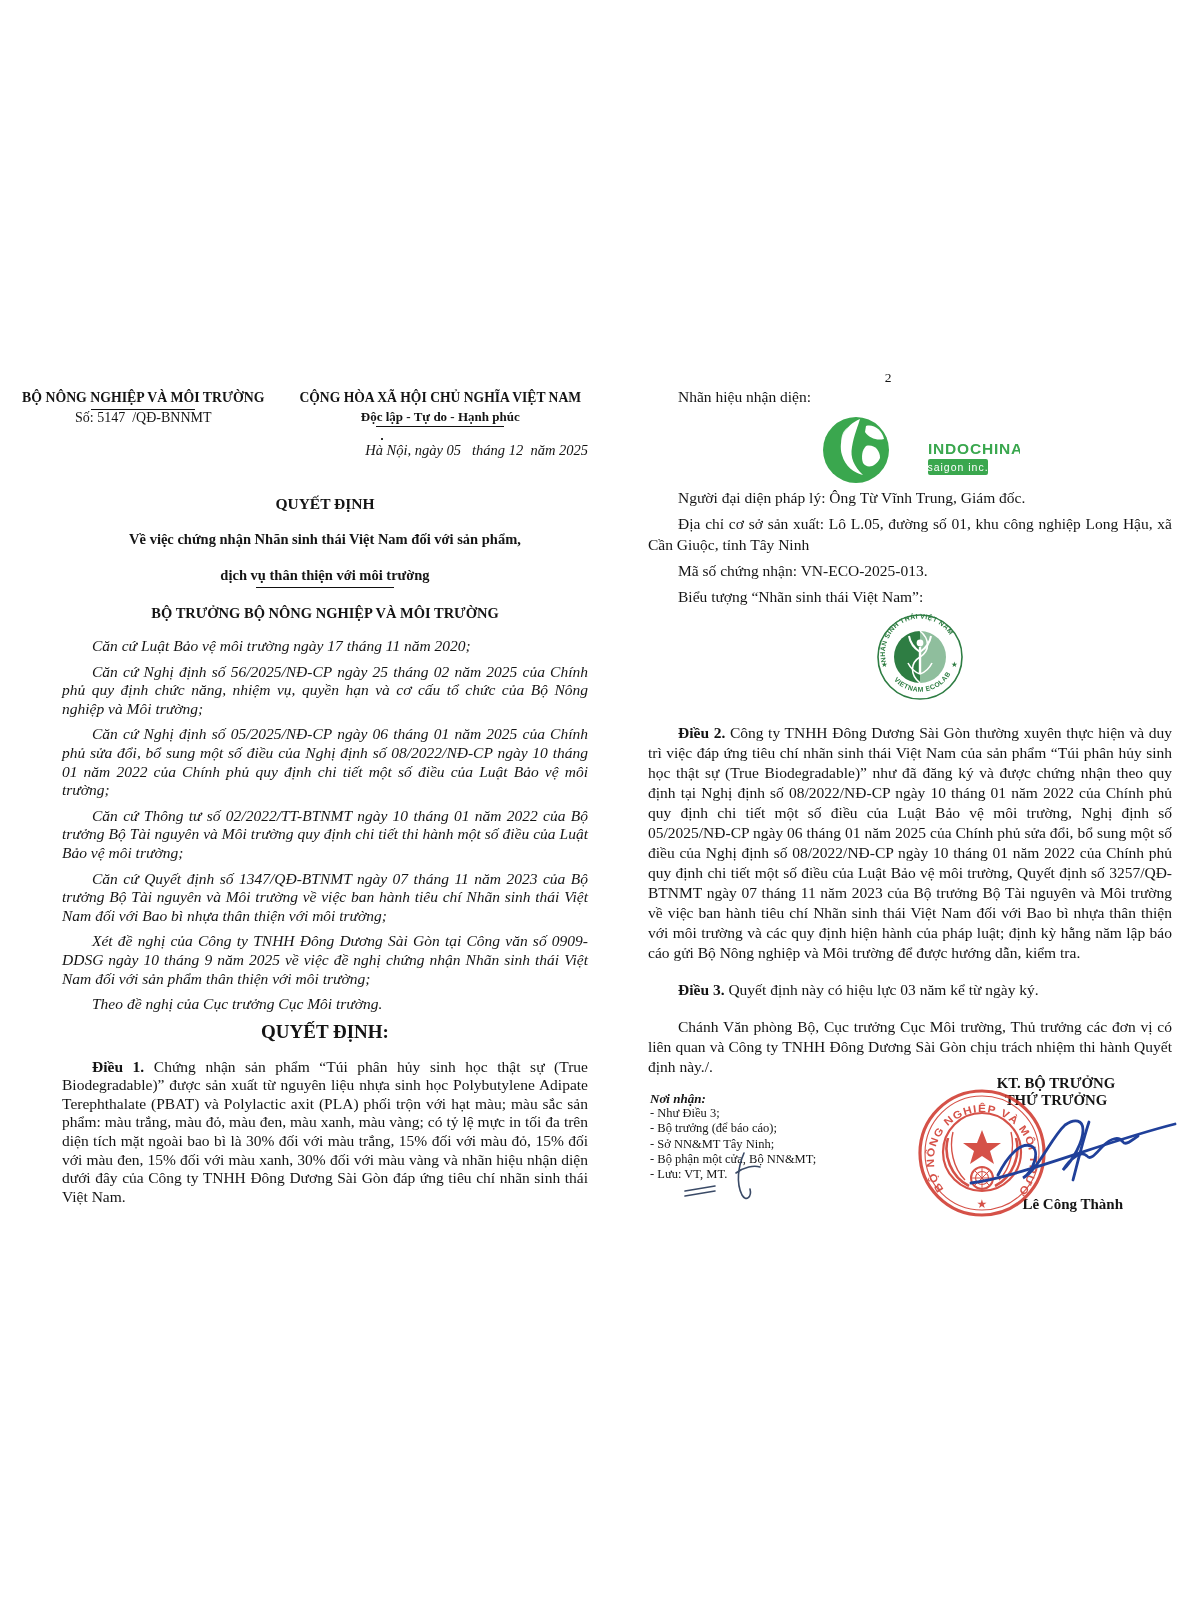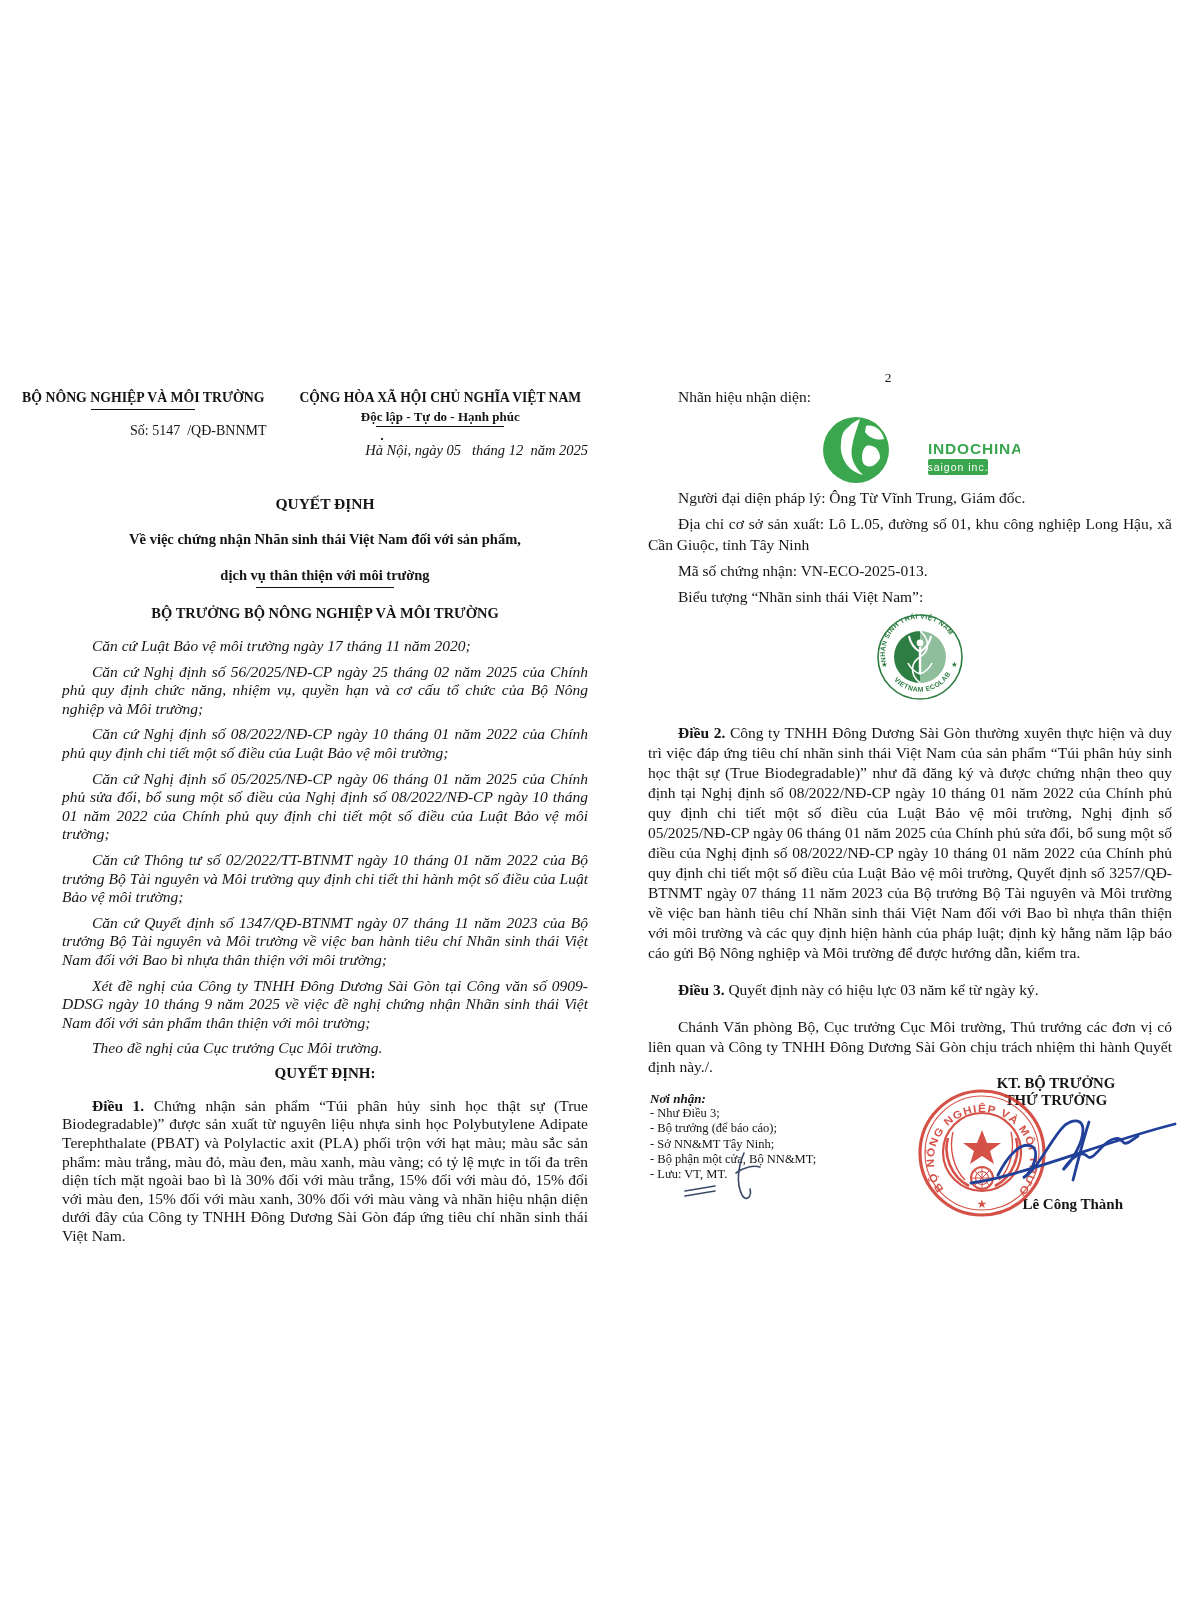--- a/index.html
+++ b/index.html
@@ -8,35 +8,35 @@
   .page{position:absolute;}
   
   #page1{left:20px;top:390px;width:568px;}
   .hdr{position:relative;display:flex;height:84px;}
   .hdr-left{width:252px;text-align:center;}
   .hdr-right{margin-left:26px;width:302px;text-align:center;position:relative;}
   .org{font-weight:bold;font-size:13.8px;line-height:15px;}
   .rule{border-top:1.4px solid #111;margin:4px auto 0;}
   .rule-org{width:104px;}
   .rule-motto{width:128px;margin-top:2px;}
-  .doc-no{font-size:14px;margin-top:13px;white-space:pre;text-align:right;}
+  .doc-no{font-size:14px;white-space:pre;}
   .motto1{font-weight:bold;font-size:13.6px;line-height:15px;}
   .motto2{font-weight:bold;font-size:13px;margin-top:5px;line-height:14px;}
   .stray-dot{position:absolute;left:88px;top:48px;width:2px;height:2px;background:#333;}
   .dateline{font-style:italic;font-size:14.5px;margin-top:15px;white-space:pre;text-align:right;}
   .doc-title{margin-top:20px;text-align:center;}
   .t1{font-weight:bold;font-size:15.5px;line-height:19px;}
   .t2{font-weight:bold;font-size:14.5px;line-height:17.5px;margin-top:18px;}
   .rule-title{width:138px;margin-top:3px;}
   .issuer{margin-top:17px;text-align:center;font-weight:bold;font-size:14.5px;}
   .body1{margin-left:42px;width:526px;}
   .body1 p{font-size:15.5px;line-height:18.6px;text-align:justify;text-indent:30px;margin:0 0 7px;}
   .recitals{margin-top:15px;}
   .recitals p{font-style:italic;}
-  .decide-head{margin-bottom:15px;text-align:center;font-weight:bold;font-size:15px;}
+  .decide-head{margin-bottom:15px;text-align:center;font-weight:bold;font-size:19px;}
   .b{font-weight:bold;}
   
   #page2{left:648px;top:370px;width:524px;height:900px;}
   .pagenum{text-align:center;font-size:13.5px;width:480px;}
   .body2 p{font-size:15.5px;line-height:21px;text-align:justify;text-indent:30px;margin:0 0 5px;}
   .body2 p.tight{line-height:20px;margin-bottom:6px;margin-top:17px;}
   .cap{margin-top:15px;}
   .logo-row{margin-top:6px;height:74px;position:relative;}
   .logo-row svg{position:absolute;left:172px;top:0;}
   .ecolabel-row{margin-top:4px;height:94px;position:relative;}
@@ -79,21 +79,20 @@
         <div class="t2">Về việc chứng nhận Nhãn sinh thái Việt Nam đối với sản phẩm,</div>
         <div class="t2">dịch vụ thân thiện với môi trường</div>
         <div class="rule rule-title"></div>
       </div>
 
       <div class="issuer">BỘ TRƯỞNG BỘ NÔNG NGHIỆP VÀ MÔI TRƯỜNG</div>
 
       <div class="recitals">
         <p>Căn cứ Luật Bảo vệ môi trường ngày 17 tháng 11 năm 2020;</p>
         <p>Căn cứ Nghị định số 56/2025/NĐ-CP ngày 25 tháng 02 năm 2025 của Chính phủ quy định chức năng, nhiệm vụ, quyền hạn và cơ cấu tổ chức của Bộ Nông nghiệp và Môi trường;</p>
-        <p>Căn cứ Nghị định số 08/2022/NĐ-CP ngày 10 tháng 01 năm 2022 của Chính phủ quy định chi tiết một số điều của Luật Bảo vệ môi trường;</p>
         <p>Căn cứ Nghị định số 05/2025/NĐ-CP ngày 06 tháng 01 năm 2025 của Chính phủ sửa đổi, bổ sung một số điều của Nghị định số 08/2022/NĐ-CP ngày 10 tháng 01 năm 2022 của Chính phủ quy định chi tiết một số điều của Luật Bảo vệ môi trường;</p>
         <p>Căn cứ Thông tư số 02/2022/TT-BTNMT ngày 10 tháng 01 năm 2022 của Bộ trưởng Bộ Tài nguyên và Môi trường quy định chi tiết thi hành một số điều của Luật Bảo vệ môi trường;</p>
         <p>Căn cứ Quyết định số 1347/QĐ-BTNMT ngày 07 tháng 11 năm 2023 của Bộ trưởng Bộ Tài nguyên và Môi trường về việc ban hành tiêu chí Nhãn sinh thái Việt Nam đối với Bao bì nhựa thân thiện với môi trường;</p>
         <p>Xét đề nghị của Công ty TNHH Đông Dương Sài Gòn tại Công văn số 0909-DDSG ngày 10 tháng 9 năm 2025 về việc đề nghị chứng nhận Nhãn sinh thái Việt Nam đối với sản phẩm thân thiện với môi trường;</p>
         <p>Theo đề nghị của Cục trưởng Cục Môi trường.</p>
       </div>
 
       <div class="decide-head">QUYẾT ĐỊNH:</div>
 
       <p><span class="b">Điều 1.</span><span> Chứng nhận sản phẩm “Túi phân hủy sinh học thật sự (True Biodegradable)” được sản xuất từ nguyên liệu nhựa sinh học Polybutylene Adipate Terephthalate (PBAT) và Polylactic axit (PLA) phối trộn với hạt màu; màu sắc sản phẩm: màu trắng, màu đỏ, màu đen, màu xanh, màu vàng; có tỷ lệ mực in tối đa trên diện tích mặt ngoài bao bì là 30% đối với màu trắng, 15% đối với màu đỏ, 15% đối với màu đen, 15% đối với màu xanh, 30% đối với màu vàng và nhãn hiệu nhận diện dưới đây của Công ty TNHH Đông Dương Sài Gòn đáp ứng tiêu chí nhãn sinh thái Việt Nam.</span></p>

